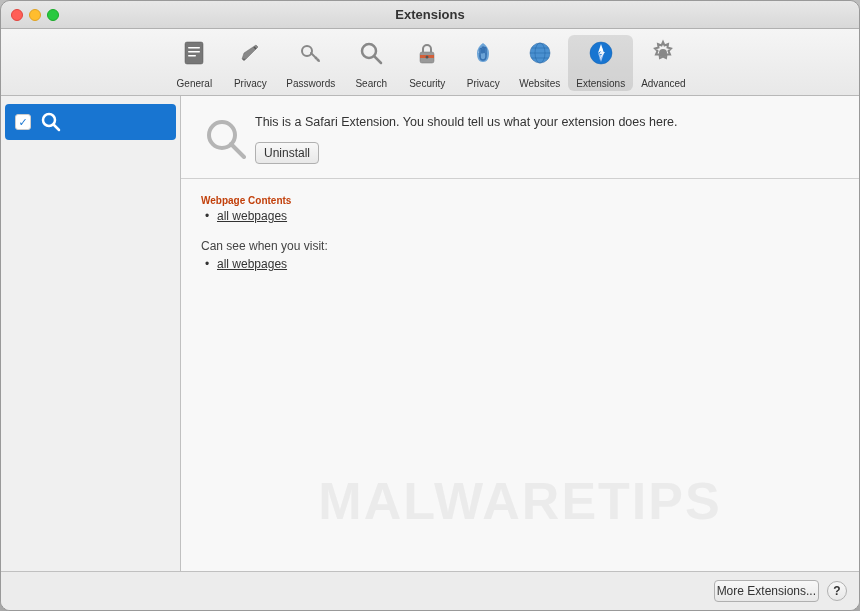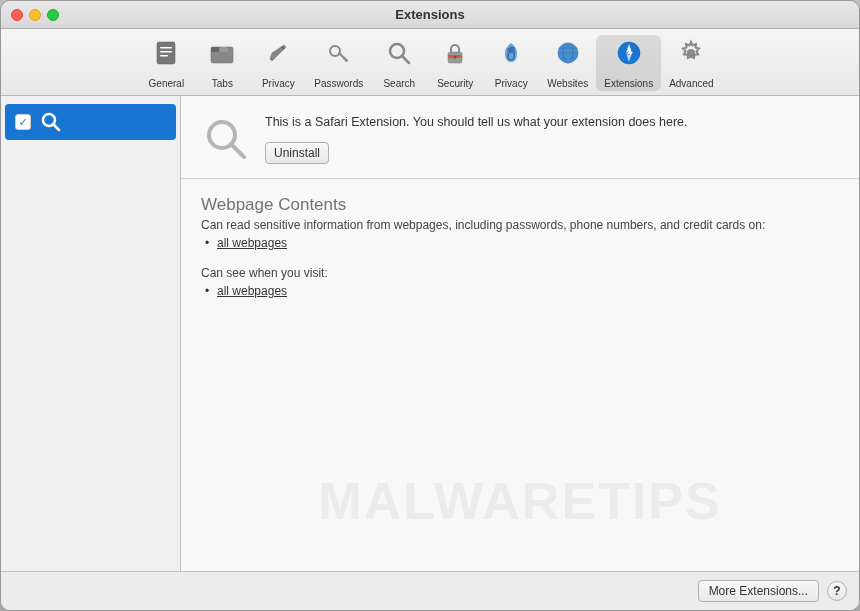--- a/index.html
+++ b/index.html
@@ -195,21 +195,21 @@
       z-index: 0;
       white-space: nowrap;
     }
 
     
     .ext-header {
       display: flex;
       align-items: flex-start;
       padding: 18px 20px 14px;
       border-bottom: 1px solid #d0d0d0;
-      gap: 14px;
+      gap: 4px;
       background: #f8f8f8;
       position: relative;
       z-index: 1;
     }
 
     .ext-main-icon {
       width: 50px;
       height: 50px;
       flex-shrink: 0;
       display: flex;
@@ -249,23 +249,23 @@
       padding: 16px 20px;
       position: relative;
       z-index: 1;
     }
 
     .permission-group {
       margin-bottom: 16px;
     }
 
     .permission-title {
-      font-size: 17px;
-      font-weight: 400;
-      color: #737373;
+      font-size: 10px;
+      font-weight: 700;
+      color: #c2410c;
       margin-bottom: 3px;
     }
 
     .permission-desc {
       font-size: 12px;
       color: #444;
       margin-bottom: 4px;
     }
 
     .permission-list {
@@ -294,21 +294,21 @@
       display: flex;
       justify-content: flex-end;
       align-items: center;
       gap: 8px;
     }
 
     .more-extensions-btn {
       background: linear-gradient(to bottom, #f8f8f8, #e8e8e8);
       border: 1px solid #b0b0b0;
       border-radius: 4px;
-      padding: 3px 10px;
+      padding: 3px 2px;
       font-size: 12px;
       cursor: pointer;
       color: #333;
     }
 
     .help-btn {
       width: 20px;
       height: 20px;
       border-radius: 50%;
       border: 1px solid #b0b0b0;
@@ -344,30 +344,20 @@
         <svg width="28" height="28" viewBox="0 0 28 28" fill="none">
           <rect x="5" y="3" width="18" height="22" rx="2" fill="#777" stroke="#555" stroke-width="0.5"></rect>
           <rect x="8" y="8" width="12" height="1.5" rx="0.75" fill="white"></rect>
           <rect x="8" y="12" width="12" height="1.5" rx="0.75" fill="white"></rect>
           <rect x="8" y="16" width="8" height="1.5" rx="0.75" fill="white"></rect>
         </svg>
       </div>
       <span class="toolbar-label">General</span>
     </div>
 
-    <div class="toolbar-item">
-      <div class="toolbar-icon">
-        <svg width="28" height="28" viewBox="0 0 28 28" fill="none">
-          <rect x="3" y="8" width="22" height="16" rx="2" fill="#888" stroke="#666" stroke-width="0.5"></rect>
-          <rect x="3" y="8" width="8" height="5" rx="2" fill="#666"></rect>
-          <rect x="12" y="8" width="8" height="5" rx="2" fill="#999"></rect>
-        </svg>
-      </div>
-      <span class="toolbar-label">Tabs</span>
-    </div>
 
     <div class="toolbar-item">
       <div class="toolbar-icon">
 
         <svg width="28" height="28" viewBox="0 0 28 28" fill="none">
           <path d="M6 20L8 14L20 6L22 8L10 20Z" fill="#888" stroke="#666" stroke-width="0.5"></path>
           <path d="M6 20L8 22L10 20Z" fill="#666"></path>
           <line x1="18" y1="8" x2="20" y2="10" stroke="#555" stroke-width="1.5"></line>
         </svg>
       </div>
@@ -496,21 +486,20 @@
         <div class="ext-info">
           <p class="ext-description">This is a Safari Extension. You should tell us what your extension does here.</p>
           <button class="uninstall-btn">Uninstall</button>
         </div>
       </div>
 
       <div class="permissions-section">
 
         <div class="permission-group">
           <div class="permission-title">Webpage Contents</div>
-          <p class="permission-desc">Can read sensitive information from webpages, including passwords, phone numbers, and credit cards on:</p>
           <ul class="permission-list">
             <li>all webpages</li>
           </ul>
         </div>
 
         <div class="permission-group">
           <p class="permission-desc">Can see when you visit:</p>
           <ul class="permission-list">
             <li>all webpages</li>
           </ul>

